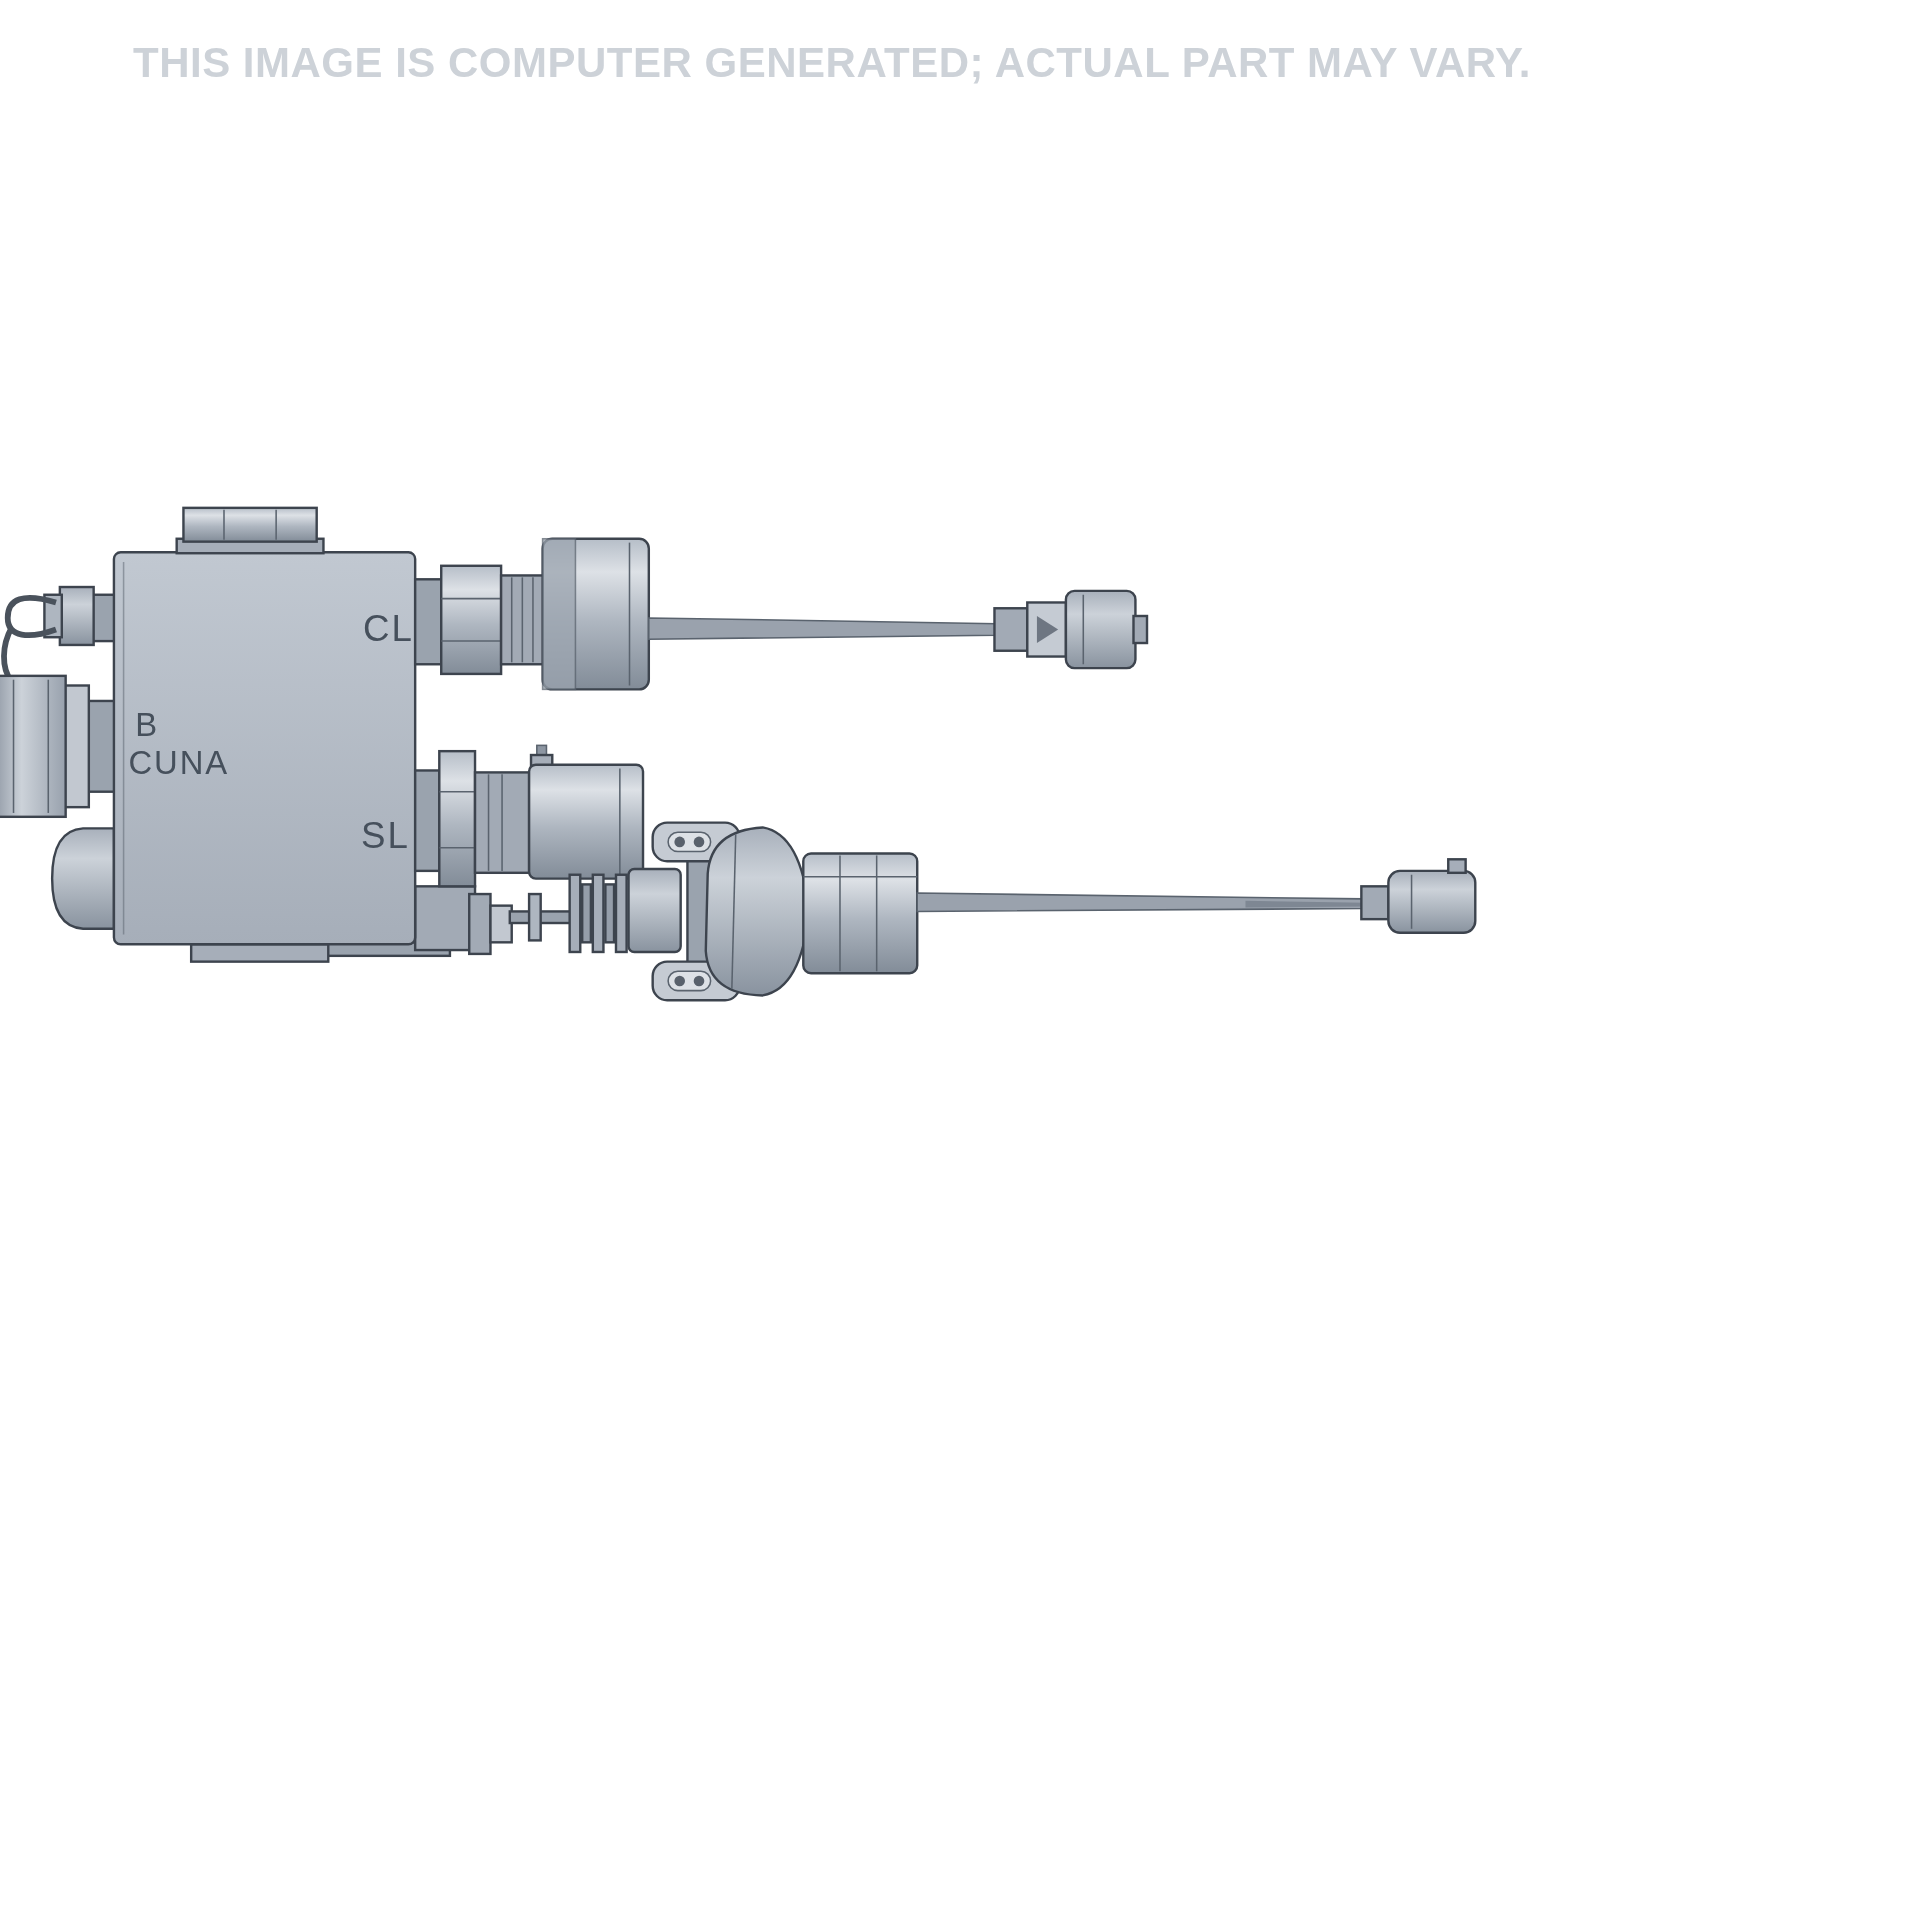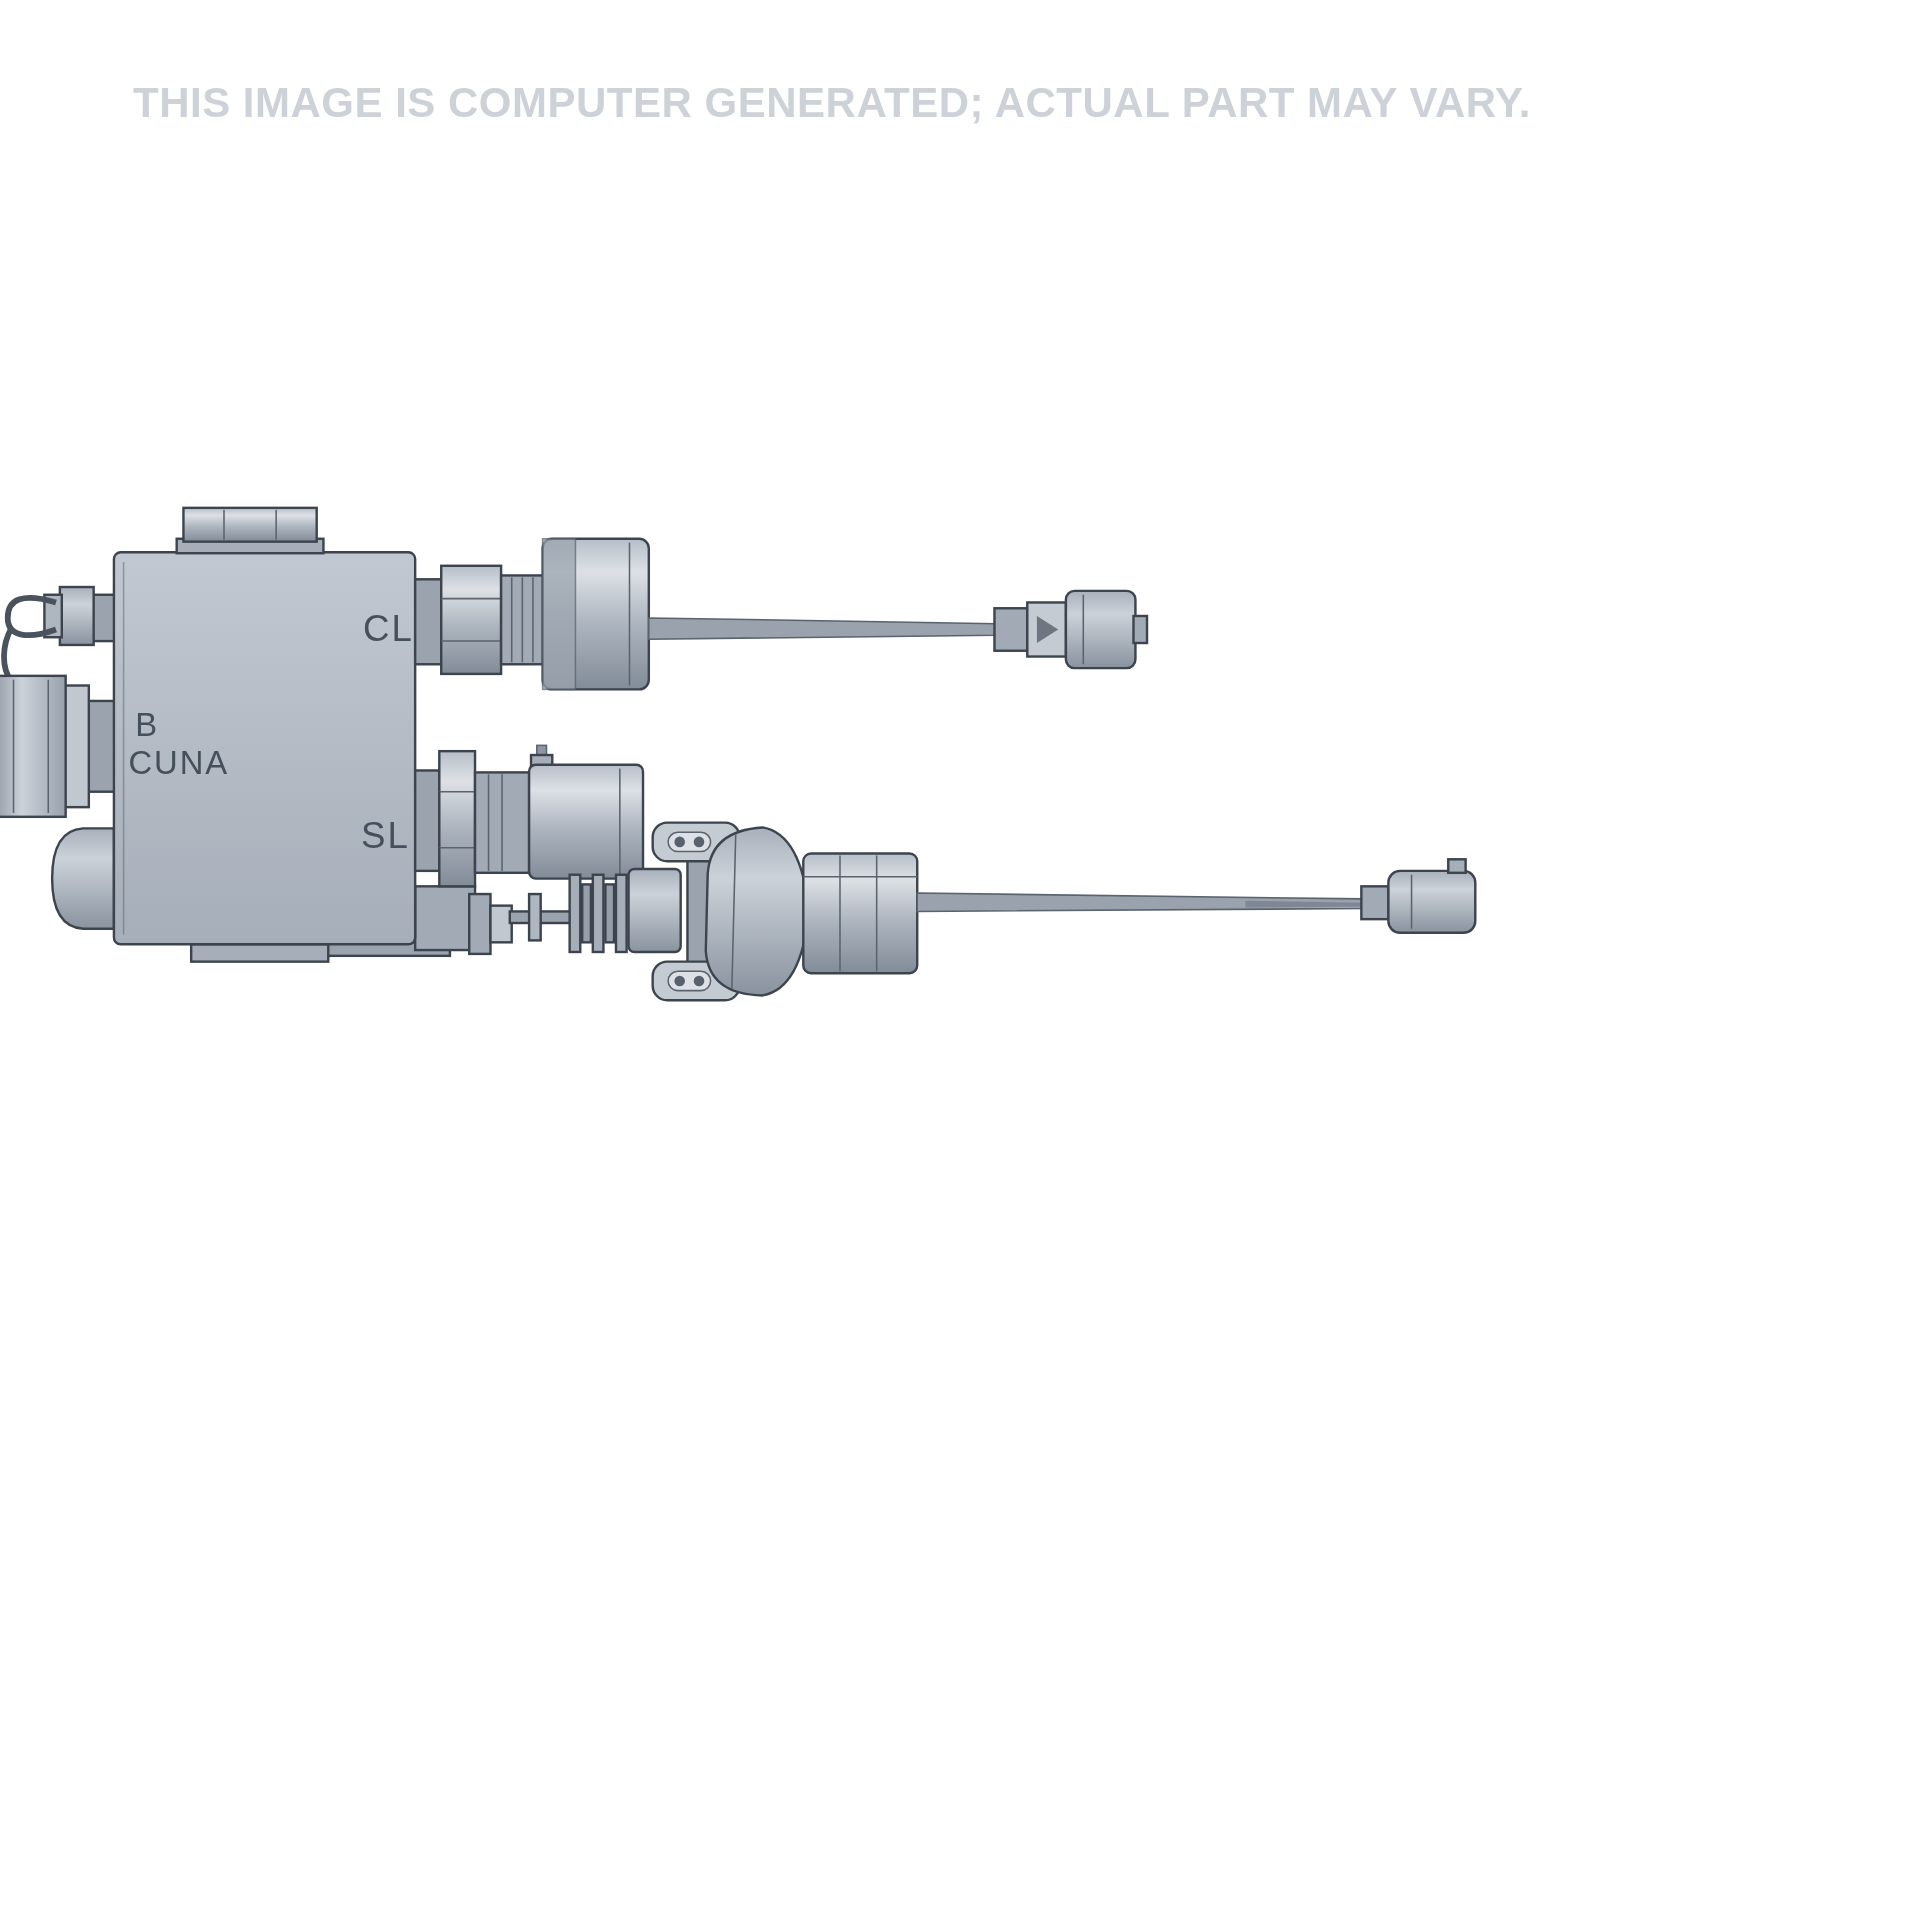--- a/index.html
+++ b/index.html
@@ -20,21 +20,20 @@
   .watermark {
     position: absolute;
     left: 133px;
     top: 39px;
     font-size: 42px;
     font-weight: bold;
     letter-spacing: 0.5px;
     color: #cdd2d8;
     white-space: nowrap;
     user-select: none;
-    margin-top: 40px;
   }
   svg.part-render {
     position: absolute;
     left: 0;
     top: 0;
   }
   svg .ln   { stroke: #3d444e; stroke-width: 2.5; }
   svg .ln-t { stroke: #5a636e; stroke-width: 1.6; }
   svg .engraved {
     font-family: "Liberation Sans", sans-serif;

